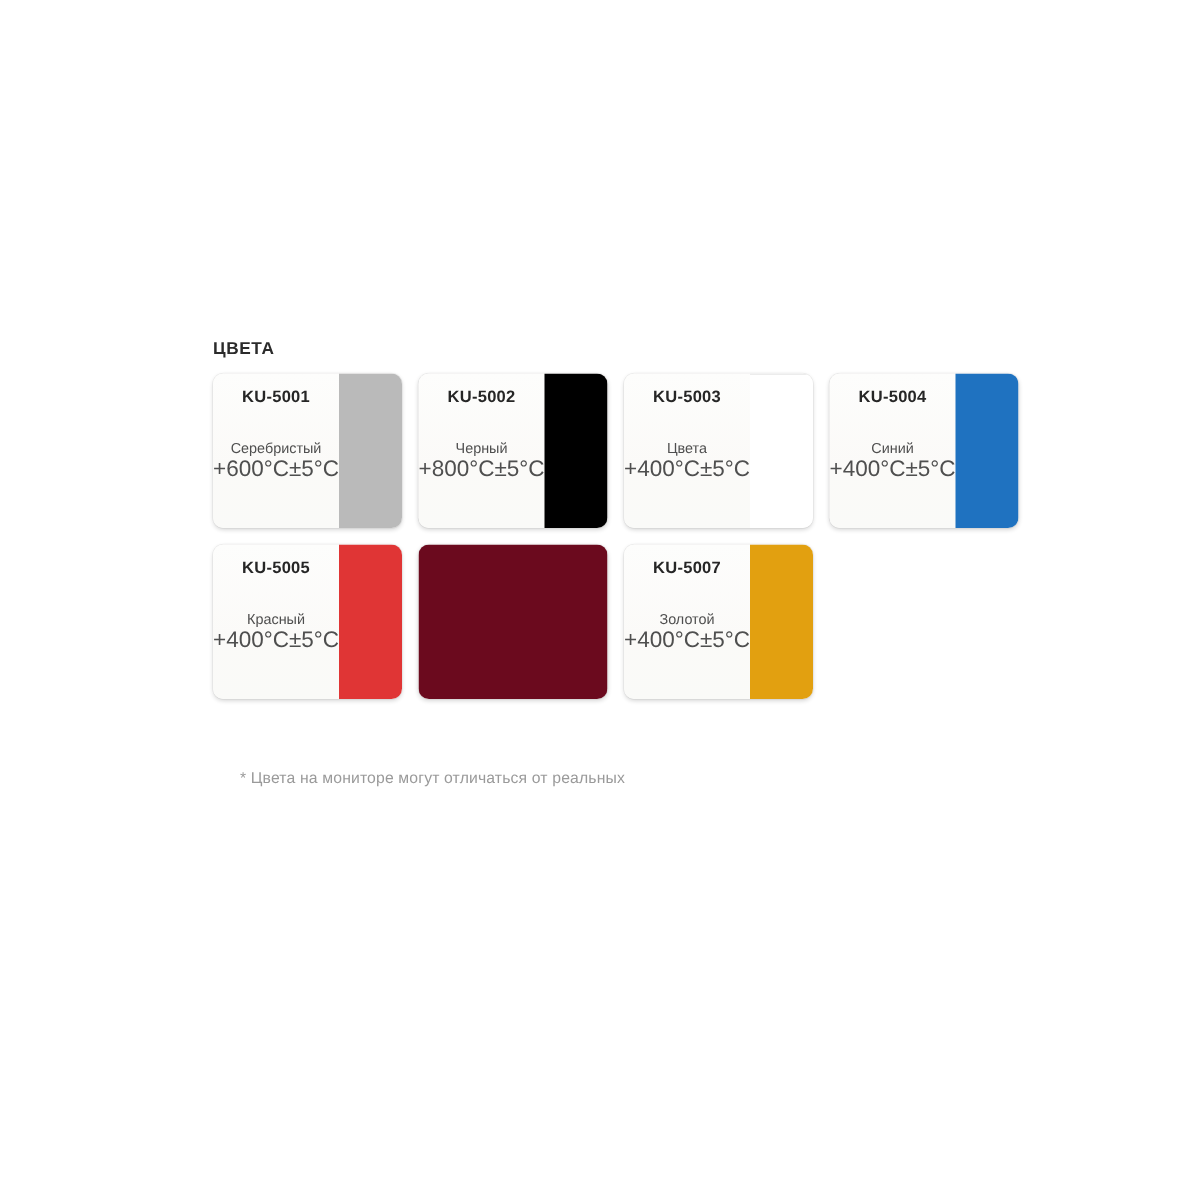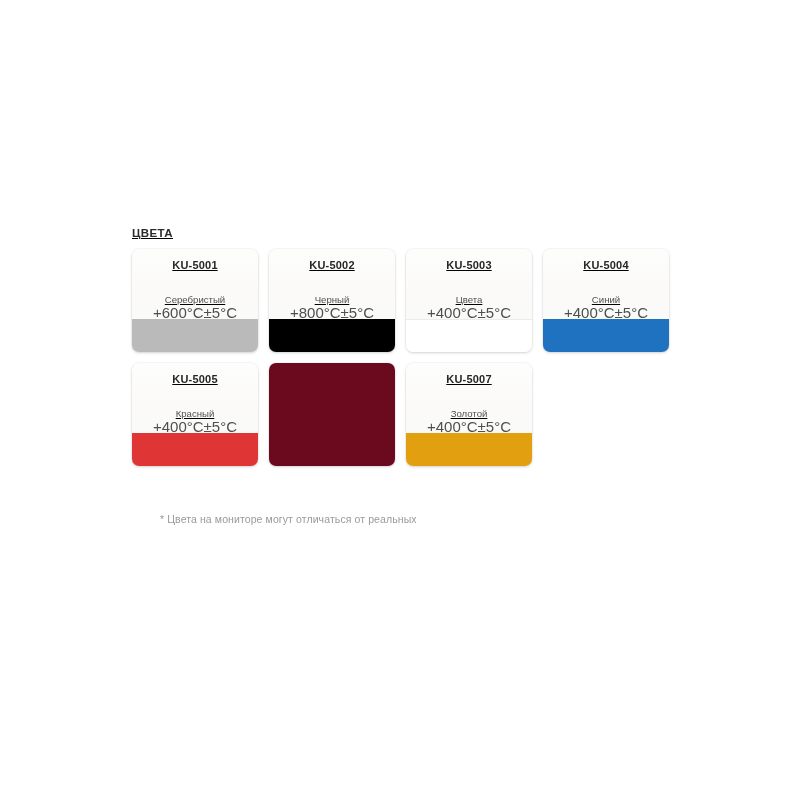--- a/index.html
+++ b/index.html
@@ -19,24 +19,23 @@
     position: absolute;
     left: 0;
     top: 0;
     width: 800px;
     height: 800px;
     background: #ffffff;
   }
 
   .colors-section {
     position: absolute;
-    left: 132px;
+    left: 142px;
     top: 226px;
     width: 545px;
-    text-decoration: underline;
   }
 
   .section-title {
     font-size: 11.5px;
     font-weight: bold;
     letter-spacing: 0.4px;
     color: #2b2b2b;
     line-height: 14px;
     margin: 0 0 9px 0;
     text-transform: uppercase;
@@ -50,21 +49,21 @@
   }
 
   .color-card {
     width: 126px;
     height: 103px;
     border-radius: 7px;
     background: #fbfaf9;
     box-shadow: 0 1px 3px rgba(0,0,0,0.16), 0 0 0 0.5px rgba(0,0,0,0.05);
     overflow: hidden;
     display: flex;
-    flex-direction: column;
+    flex-direction: row;
     position: relative;
   }
 
   .card-info {
     flex: 0 0 63px;
     background: linear-gradient(180deg, #fdfdfc 0%, #fbfaf8 60%, #fafaf8 100%);
     padding-top: 9px;
     box-sizing: border-box;
     text-align: center;
   }

